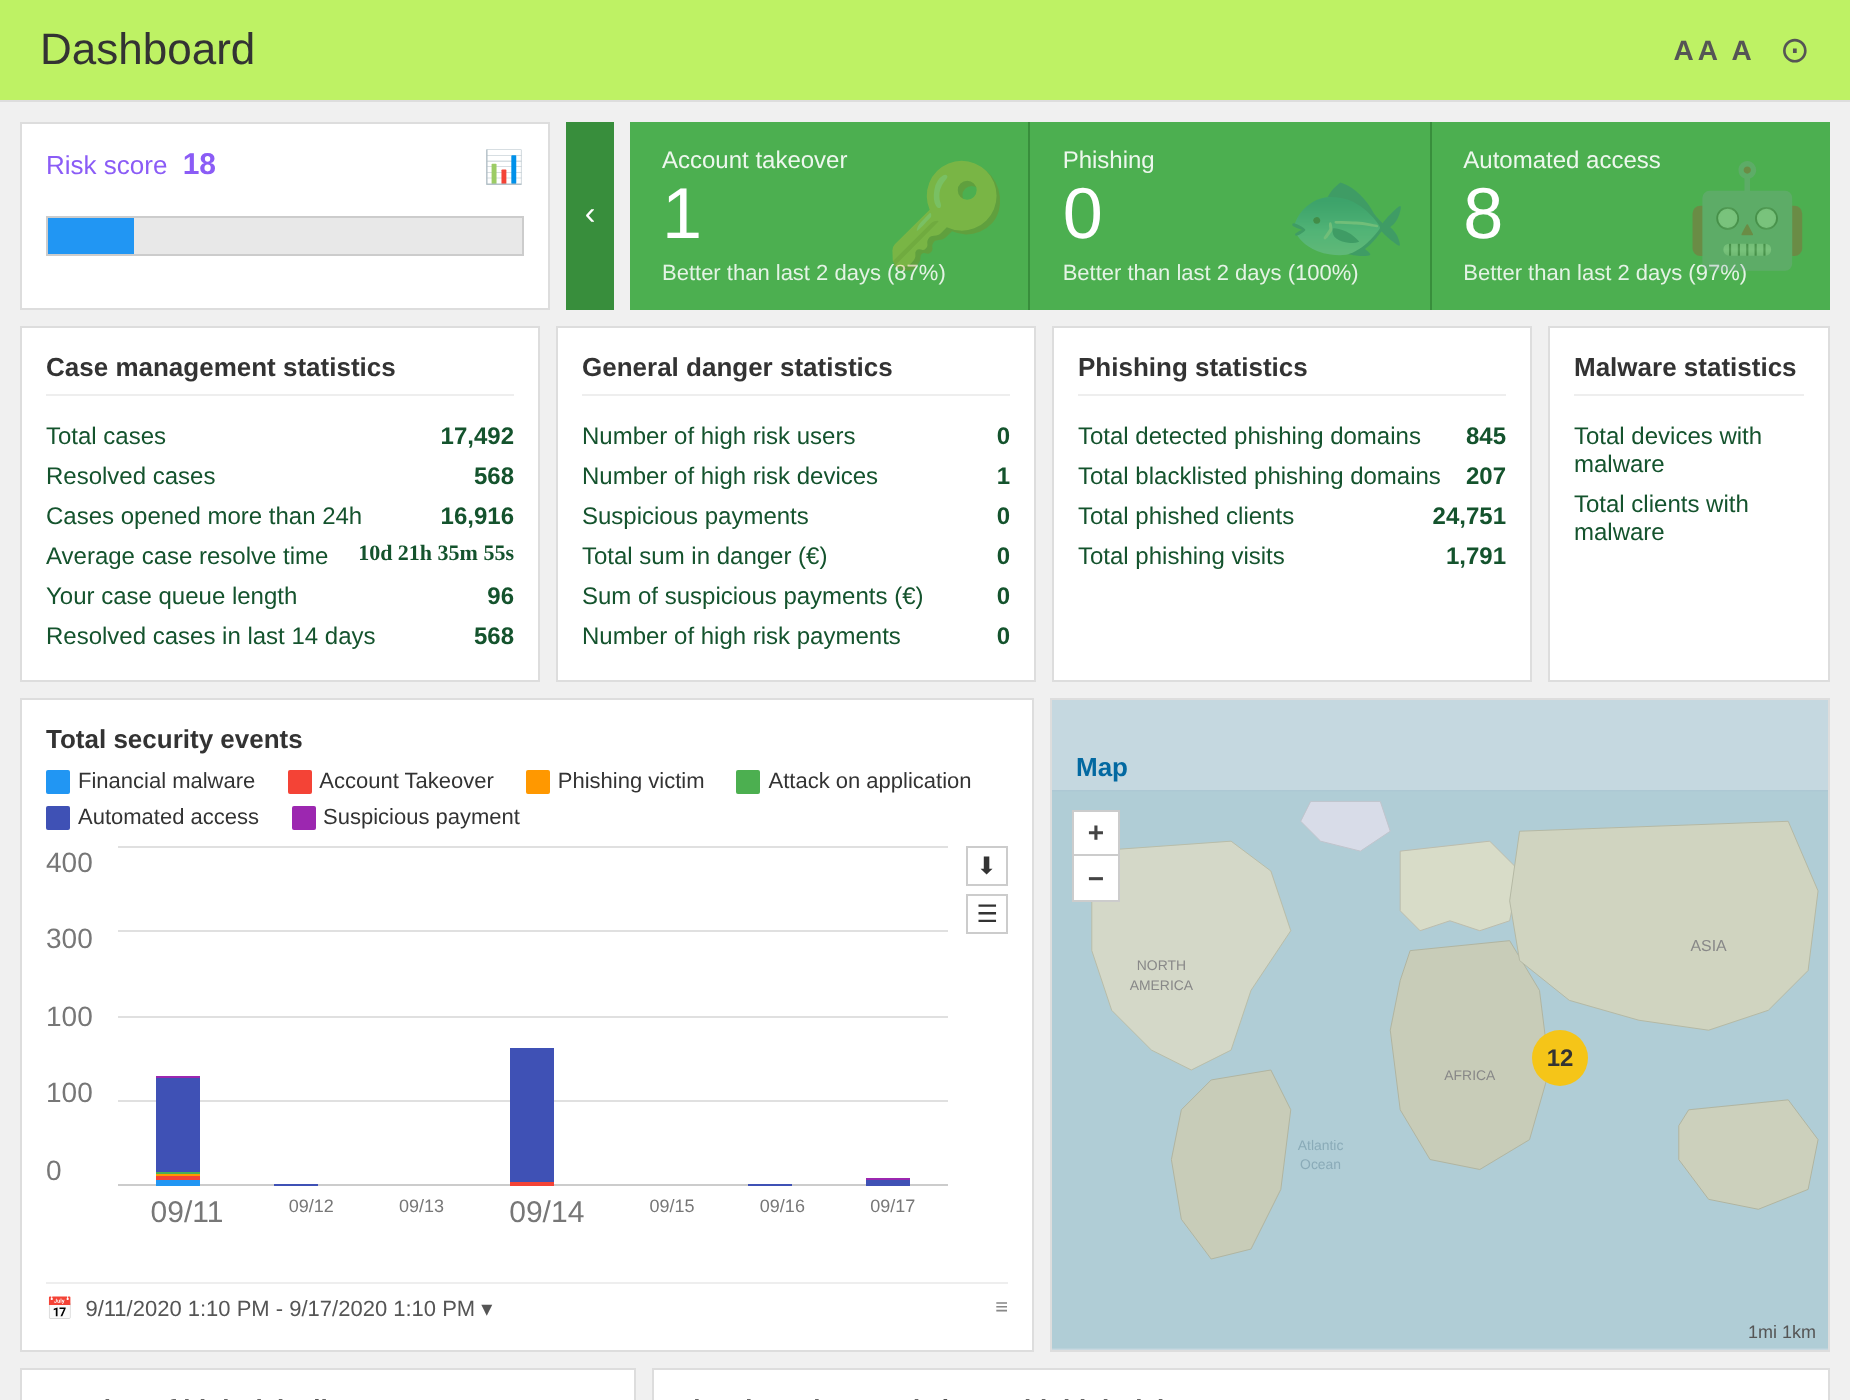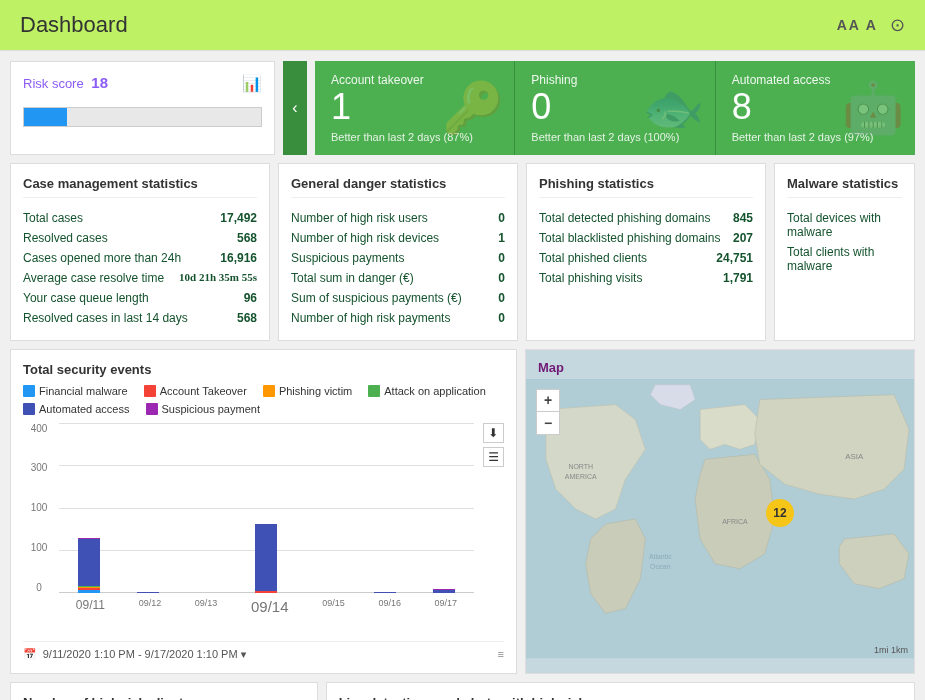--- a/index.html
+++ b/index.html
@@ -41,21 +41,21 @@
     .panel-title { font-size: 13px; font-weight: bold; margin-bottom: 8px; color: #333; }
 
     .legend { display: flex; flex-wrap: wrap; gap: 6px 16px; margin-top: 6px; font-size: 11px; }
     .legend-item { display: flex; align-items: center; gap: 4px; }
     .legend-dot { width: 12px; height: 12px; border-radius: 1px; }
 
     .chart-footer { display: flex; justify-content: space-between; align-items: center; margin-top: 8px; font-size: 11px; color: #555; border-top: 1px solid #eee; padding-top: 6px; }
 
     
     .map-panel { background: #c5d8e0; }
-    .map-title { font-size: 13px; font-weight: bold; padding: 10px 12px 4px; color: #701a75; }
+    .map-title { font-size: 13px; font-weight: bold; padding: 26px 12px 4px; color: #0369a1; }
 
     
     .bottom-row { display: flex; gap: 8px; }
     .bottom-panel { background: #fff; border: 1px solid #ddd; padding: 12px; flex: 1; }
     .bottom-panel h3 { font-size: 13px; font-weight: bold; margin-bottom: 8px; color: #333; }
   </style>
 </head>
 <body>
 
 <div class="header">
@@ -233,21 +233,21 @@
           <span>Automated access</span>
         </div>
         <div class="legend-item">
           <div class="legend-dot" style="background:#9c27b0;"></div>
           <span>Suspicious payment</span>
         </div>
       </div>
 
       <div style="position:relative; height:210px; margin-top:8px;">
 
-        <div style="position:absolute;left:0;top:0;height:170px;display:flex;flex-direction:column;justify-content:space-between;padding:0 4px 0 0;font-size:10px;color:#777;text-align:center;width:36px;">
+        <div style="position:absolute;left:0;top:0;height:170px;display:flex;flex-direction:column;justify-content:space-between;padding:0 4px 0 0;font-size:14px;color:#777;text-align:left;width:36px;">
           <span>400</span>
           <span>300</span>
           <span>100</span>
           <span>100</span>
           <span>0</span>
         </div>
 
         <div style="position:absolute;left:36px;right:30px;top:0;height:170px;">
           <div style="position:absolute;top:0;left:0;right:0;border-top:1px solid #e0e0e0;"></div>
           <div style="position:absolute;top:42px;left:0;right:0;border-top:1px solid #e0e0e0;"></div>
@@ -297,21 +297,21 @@
             </div>
             <div style="display: flex; flex-direction: column-reverse; align-items: center; justify-content: flex-end;">
               <div style="display: flex; flex-direction: column-reverse; width: 22px;">
                 <div style="height: 3px; background: rgb(63, 81, 181); width: 100%;"></div>
                 <div style="height: 1px; background: rgb(156, 39, 176); width: 100%;"></div>
               </div>
             </div>
           </div>
 
         <div id="x-labels" style="position:absolute;left:36px;right:30px;top:175px;display:flex;justify-content:space-around;">
-        <span style="font-size: 12px; color: rgb(119, 119, 119); text-align: center;">09/11</span>
+        <span style="font-size: 15px; color: rgb(119, 119, 119); text-align: center;">09/11</span>
             <span style="font-size: 9px; color: rgb(119, 119, 119); text-align: center;">09/12</span>
             <span style="font-size: 9px; color: rgb(119, 119, 119); text-align: center;">09/13</span>
             <span style="font-size: 15px; color: rgb(119, 119, 119); text-align: center;">09/14</span>
             <span style="font-size: 9px; color: rgb(119, 119, 119); text-align: center;">09/15</span>
             <span style="font-size: 9px; color: rgb(119, 119, 119); text-align: center;">09/16</span>
             <span style="font-size: 9px; color: rgb(119, 119, 119); text-align: center;">09/17</span>
           </div>
 
         <div style="position:absolute;right:0;top:0;display:flex;flex-direction:column;gap:4px;">
           <div style="border:1px solid #ccc;padding:2px 4px;font-size:12px;cursor:pointer;background:#fff;">⬇</div>

